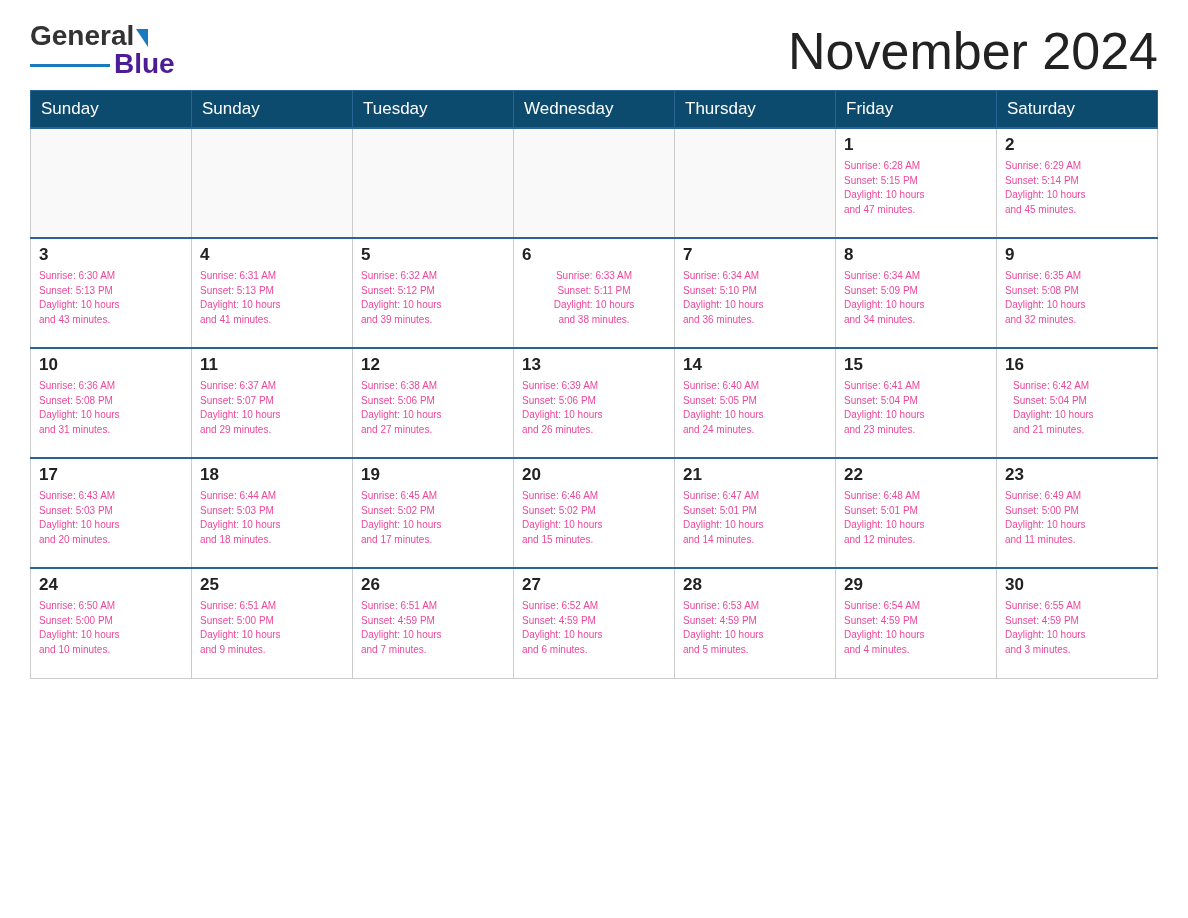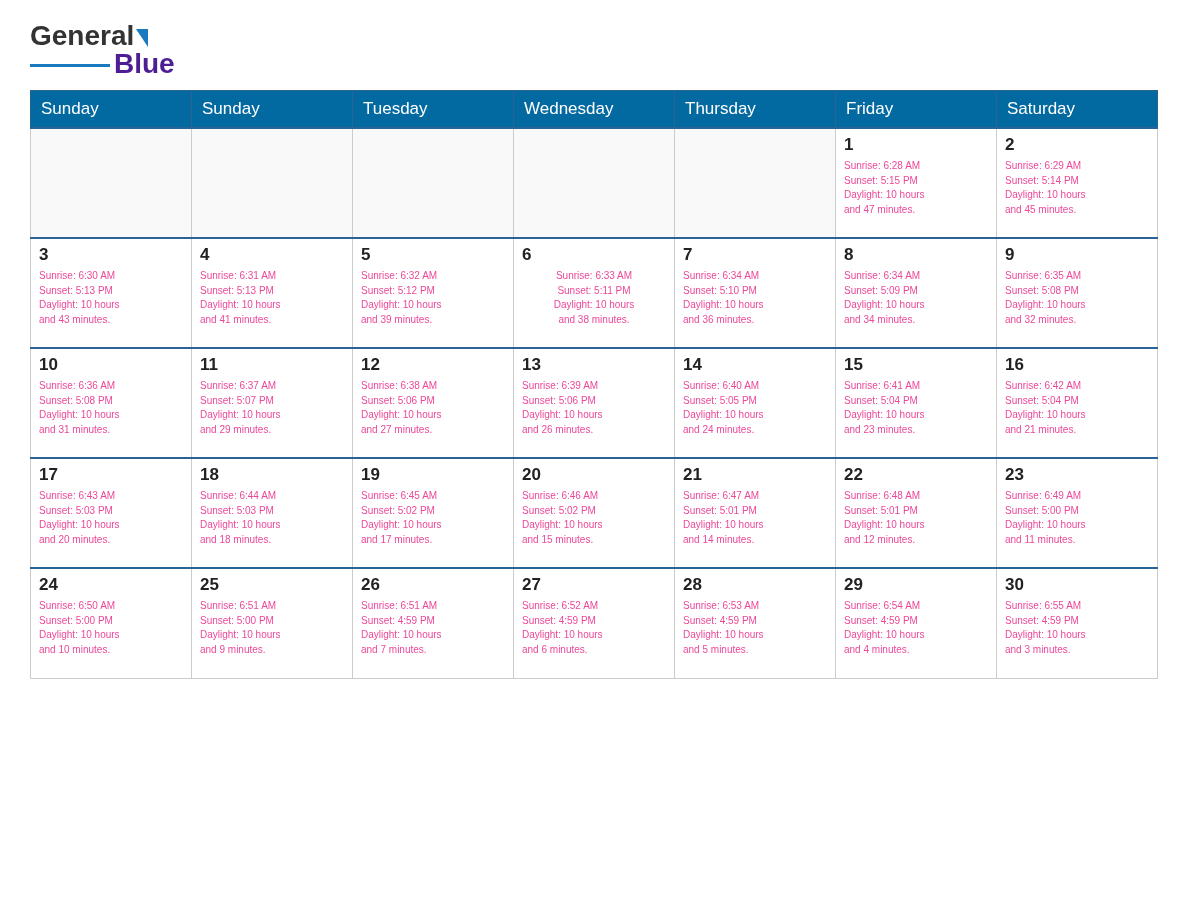--- a/index.html
+++ b/index.html
@@ -57,21 +57,21 @@
       font-size: 22px;
       color: #444;
       margin-top: 4px;
     }
     .calendar {
       width: 100%;
       border-collapse: collapse;
       margin-top: 10px;
     }
     .calendar th {
-      background: #0369a1;
+      background: #0c4a6e;
       color: #fff;
       font-size: 17px;
       font-weight: normal;
       padding: 8px 10px;
       text-align: left;
       border: 1px solid #2a6496;
     }
     .calendar td {
       border: 1px solid #ccc;
       vertical-align: top;
@@ -106,20 +106,21 @@
     <div class="logo-text">
       <span class="logo-general">General</span>
       <div class="logo-triangle"></div>
     </div>
     <div style="display:flex; align-items:center; margin-top:-4px;">
       <div class="logo-line" style="width:80px;"></div>
       <span class="logo-blue" style="font-size:28px; font-weight:bold; color:#4c1d95; margin-left:4px;">Blue</span>
     </div>
   </div>
   <div class="header-right">
+    <div class="month-title">November 2024</div>
   </div>
 </div>
 
 <table class="calendar">
   <thead>
     <tr>
     <th>Sunday</th>
         <th>Sunday</th>
         <th>Tuesday</th>
         <th>Wednesday</th>
@@ -239,21 +240,21 @@
         </td>
         <td>
           <div class="day-number">15</div>
           <div class="day-info" style="white-space: pre-line;">Sunrise: 6:41 AM
 Sunset: 5:04 PM
 Daylight: 10 hours
 and 23 minutes.</div>
         </td>
         <td>
           <div class="day-number">16</div>
-          <div class="day-info" style="white-space: pre-line;">Sunrise: 6:42 AM
+          <div class="day-info" style="white-space: pre-line; margin-left: 8px;">Sunrise: 6:42 AM
 Sunset: 5:04 PM
 Daylight: 10 hours
 and 21 minutes.</div>
         </td>
       </tr>
       <tr class="week-row">
         <td>
           <div class="day-number">17</div>
           <div class="day-info" style="white-space: pre-line;">Sunrise: 6:43 AM
 Sunset: 5:03 PM

